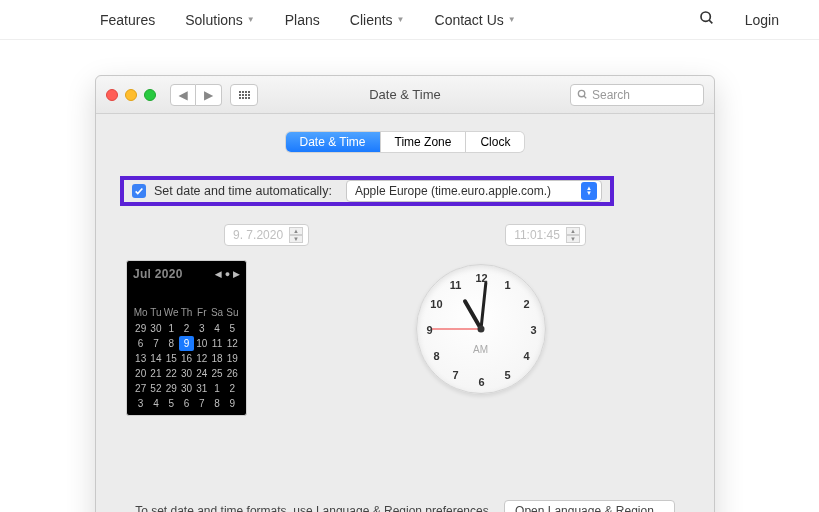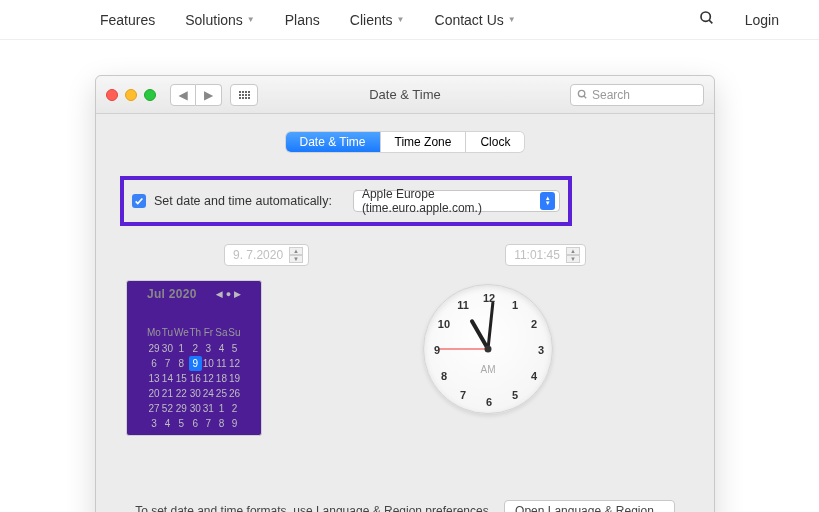--- a/index.html
+++ b/index.html
@@ -34,38 +34,38 @@
 
 
 .tabrow { display: flex; justify-content: center; margin-top: 18px; }
 .tabgroup { display: inline-flex; border-radius: 5px; overflow: hidden; box-shadow: 0 0 0 1px rgba(0,0,0,0.1); }
 .tab { padding: 3px 14px; font-size: 12px; background: #fff; border-right: 1px solid #d0d0d0; cursor: pointer; }
 .tab:last-child { border-right: none; }
 .tab.active { background: linear-gradient(#4ea3ff,#1a7aff); color: #fff; }
 
 
 .checkrow-wrap { margin: 24px 24px 0; }
-.checkrow-hl { border: 4px solid #5b21d6; padding: 10px 8px; display: flex; align-items: center; width: 452px; }
+.checkrow-hl { border: 4px solid #5b21d6; padding: 0 8px; display: flex; align-items: center; width: 494px; }
 .checkbox { width: 14px; height: 14px; background: #3b82f6; border-radius: 3px; display: inline-flex; align-items: center; justify-content: center; margin-right: 8px; }
 .checkbox svg { width: 10px; height: 10px; }
 .check-label { font-size: 12.5px; color: #333; margin-right: 6px; }
-.server-dd { flex: 1; height: 22px; background: #fff; border: 1px solid #c8c8c8; border-radius: 4px; display: flex; align-items: center; padding: 0 4px 0 8px; font-size: 12px; color: #333; position: relative; margin-left: 15px; justify-content: center; }
+.server-dd { flex: 1; height: 22px; background: #fff; border: 1px solid #c8c8c8; border-radius: 4px; display: flex; align-items: center; padding: 0 4px 0 8px; font-size: 12px; color: #333; position: relative; margin-left: 8px; justify-content: center; }
 .server-dd .dd-arrow { width: 16px; height: 18px; background: #2f7dff; border-radius: 3px; margin-left: auto; display: flex; flex-direction: column; align-items: center; justify-content: center; color: #fff; font-size: 6px; line-height: 5px; }
 
 
 .dt-row { display: flex; justify-content: space-around; margin: 18px 30px 8px; }
 .dt-input { background: #fff; border: 1px solid #cfcfcf; border-radius: 4px; padding: 2px 5px 2px 8px; display: flex; align-items: center; color: #bfbfbf; font-size: 12px; }
 .stepper { width: 14px; margin-left: 6px; display: flex; flex-direction: column; gap: 0; }
 .stepper span { height: 8px; background: #f0f0f0; border: 1px solid #cfcfcf; font-size: 6px; text-align: center; line-height: 6px; color: #888; }
 
 
 .lower { display: flex; padding: 6px 30px 10px; gap: 30px; }
 
 
-.calendar { width: 136px; background: #4c1d95; border: 1px solid #d0d0d0; border-radius: 3px; padding: 6px 20px 4px; }
+.calendar { width: 121px; background: #000000; border: 1px solid #d0d0d0; border-radius: 3px; padding: 6px 6px 4px; }
 .cal-head { display: flex; align-items: center; margin-bottom: 4px; }
 .cal-title { font-size: 12px; font-weight: 600; color: #888; letter-spacing: 0.3px; }
 .cal-nav { margin-left: auto; display: flex; gap: 3px; color: #bbb; font-size: 9px; }
 .cal-grid { display: grid; grid-template-columns: repeat(7, 1fr); text-align: center; font-size: 10px; }
 .cal-dow { color: #999; font-weight: 400; padding-bottom: 3px; margin-top: 22px; }
 .cal-day { color: #bfbfbf; padding: 2px 0; }
 .cal-day.selected { background: #1a7aff; color: #fff; border-radius: 2px; }
 
 
 .clock-outer { flex: 1; display: flex; justify-content: center; align-items: flex-start; padding-top: 4px; }

